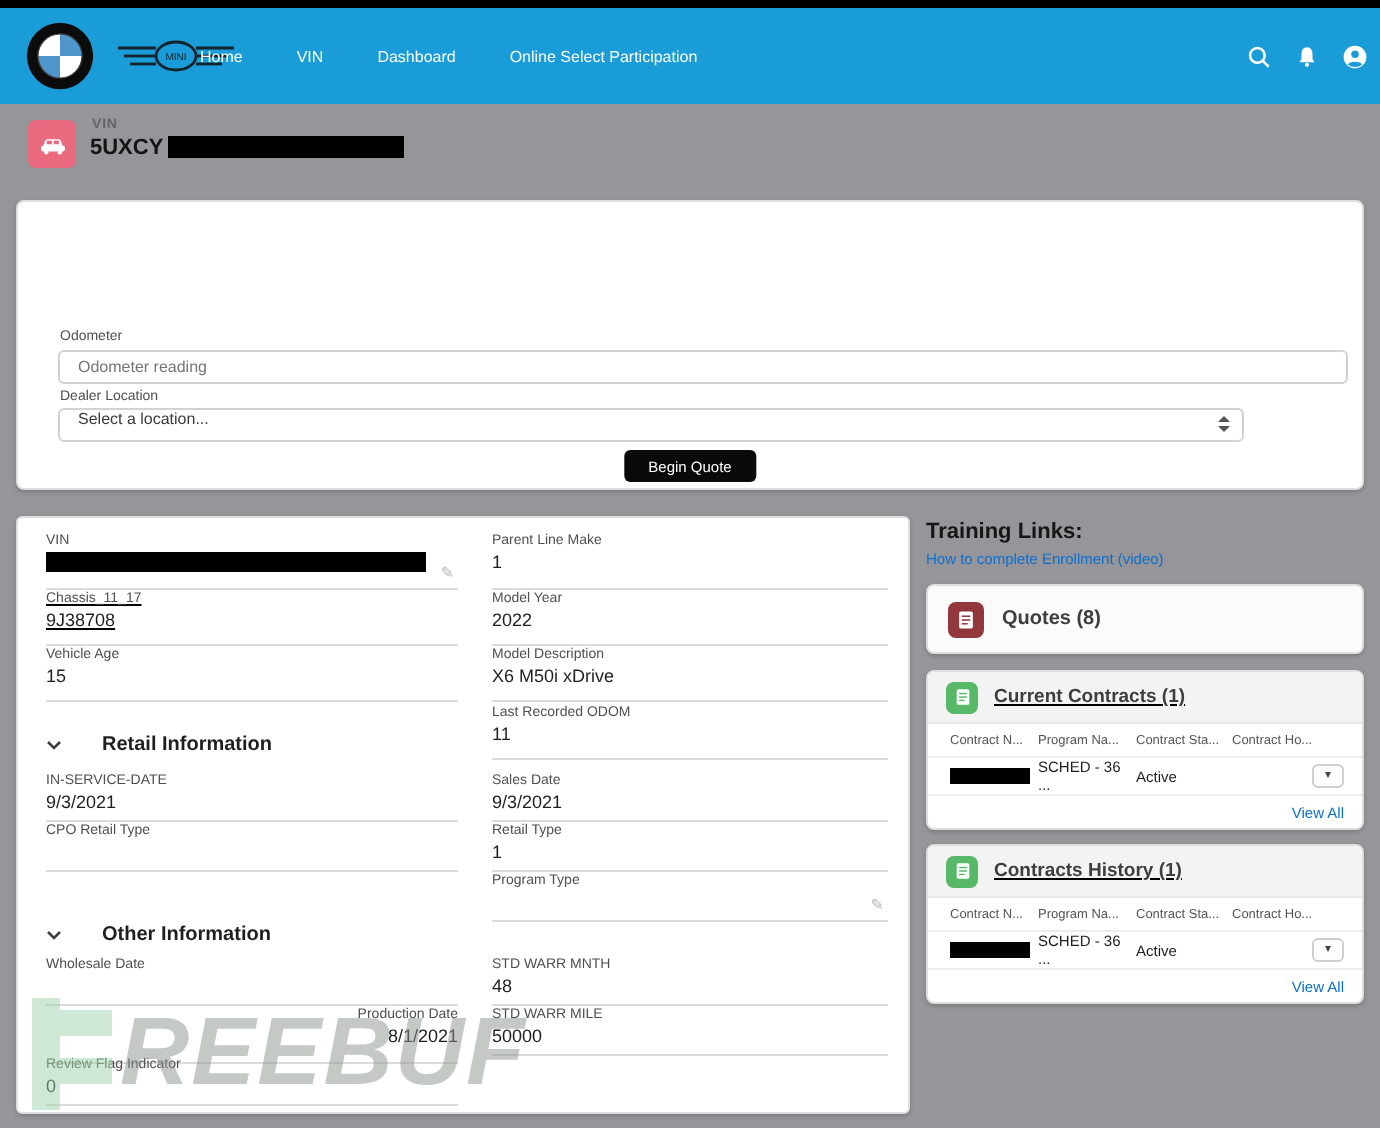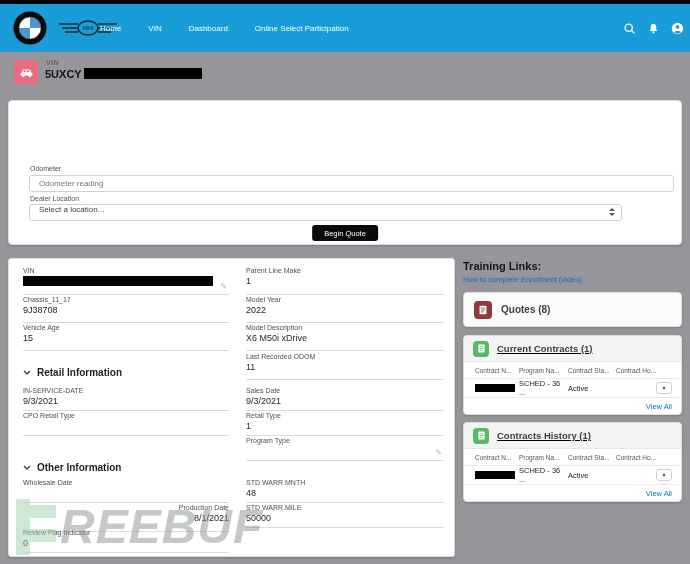--- a/index.html
+++ b/index.html
@@ -54,21 +54,21 @@
     cursor:pointer;font-family:"Liberation Sans",sans-serif;}
 
   
   .details-panel{left:8px;top:258px;width:447px;height:299px;border-radius:3px;}
   .fld{position:absolute;border-bottom:1px solid #dddbda;box-sizing:border-box;}
   .col1{left:14px;width:206px;}
   .col2{left:237px;width:198px;}
   .fval{font-size:9px;color:#201f1e;margin-top:2px;min-height:11px;}
   .redact-bar{width:190px;height:10px;background:#000;margin-top:2px;}
   .pencil{position:absolute;right:2px;bottom:3px;font-size:8px;color:#b8b6b4;cursor:pointer;}
-  .sect{position:absolute;left:14px;display:flex;align-items:center;gap:6px;cursor:pointer;}
+  .sect{position:absolute;left:14px;display:flex;align-items:center;gap:20px;cursor:pointer;}
   .sect-title{font-size:10px;font-weight:bold;color:#201f1e;}
 
   
   .training-title{position:absolute;left:463px;top:260px;font-size:11px;font-weight:bold;color:#161616;}
   .training-link{position:absolute;left:463px;top:275px;font-size:7.5px;color:#0b6fd0;cursor:pointer;text-decoration:none;}
   .quotes-card{left:463px;top:292px;width:219px;height:35px;background:#fbfbfb;
     display:flex;align-items:center;padding-left:10px;gap:9px;cursor:pointer;}
   .q-title{font-size:10px;font-weight:bold;color:#3e3e3c;}
 
   .ccard{left:463px;width:219px;height:80px;}
@@ -177,21 +177,21 @@
     <button class="begin-btn">Begin Quote</button>
   </section>
 
   <section class="card details-panel">
 
     <div class="fld col1" style="top:8px;height:28px;">
       <div class="fld-label">VIN</div>
       <div class="redact-bar"></div>
       <span class="pencil">✎</span>
     </div>
-    <div class="fld col1" style="top:37px;height:27px;">
+    <div class="fld col1" style="top:37px;height:27px;text-decoration:underline;">
       <div class="fld-label">Chassis_11_17</div>
       <div class="fval">9J38708</div>
     </div>
     <div class="fld col1" style="top:65px;height:27px;">
       <div class="fld-label">Vehicle Age</div>
       <div class="fval">15</div>
     </div>
 
     <div class="fld col2" style="top:8px;height:28px;">
       <div class="fld-label">Parent Line Make</div>

